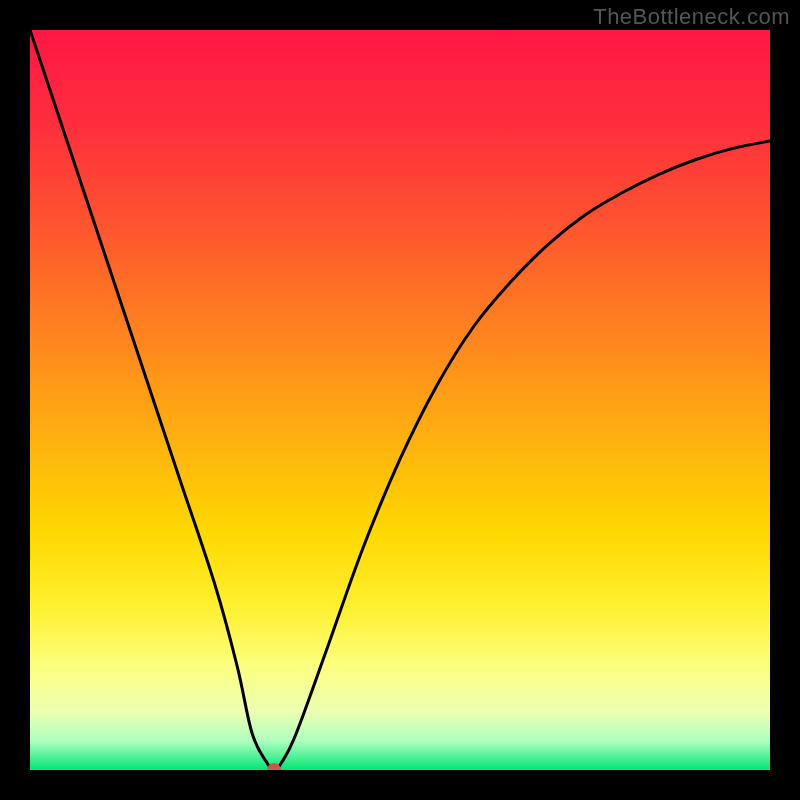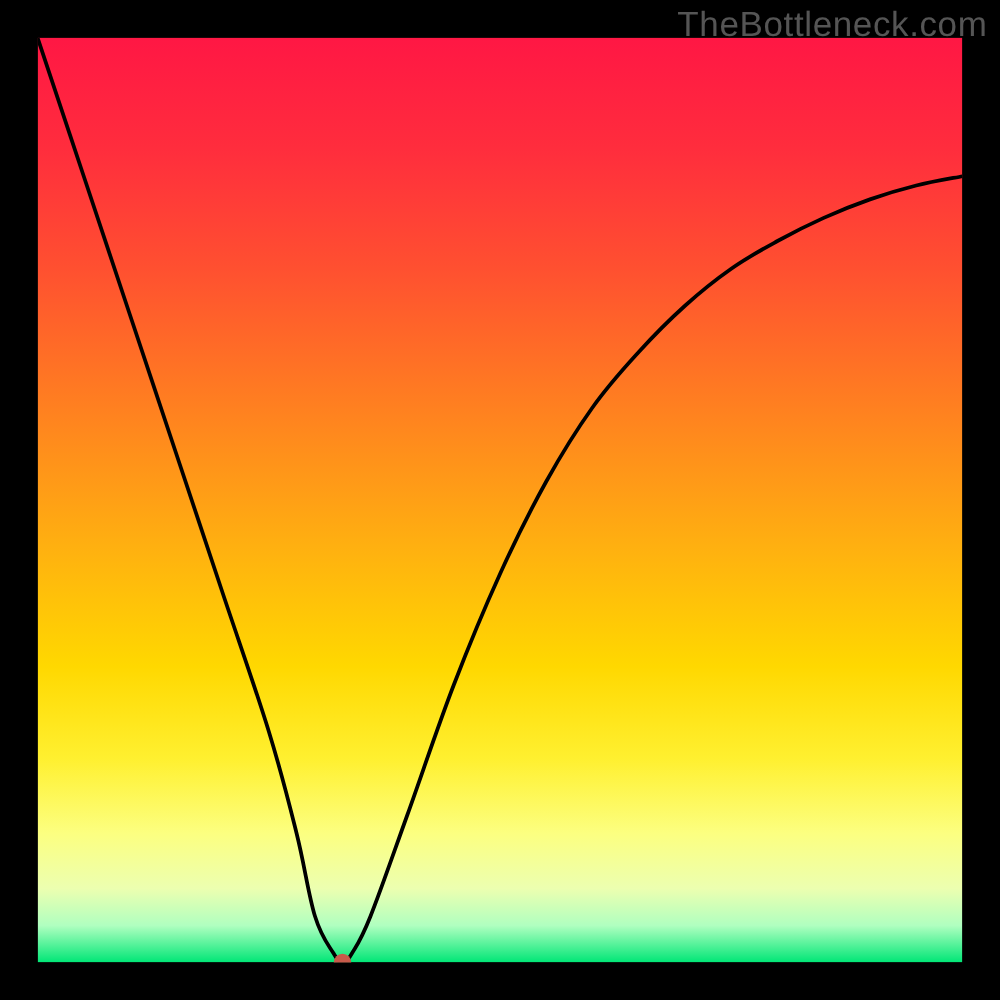--- a/index.html
+++ b/index.html
@@ -13,21 +13,21 @@
     background: #000;
     font-family: Arial, sans-serif;
     overflow: hidden;
     position: relative;
   }
   .watermark {
     position: absolute;
     top: 4px;
     right: 10px;
     color: #555;
-    font-size: 28px;
+    font-size: 22px;
     font-weight: 500;
     z-index: 10;
     letter-spacing: 0.5px;
   }
   .chart-container {
     position: absolute;
     top: 30px;
     left: 30px;
     width: 740px;
     height: 740px;

